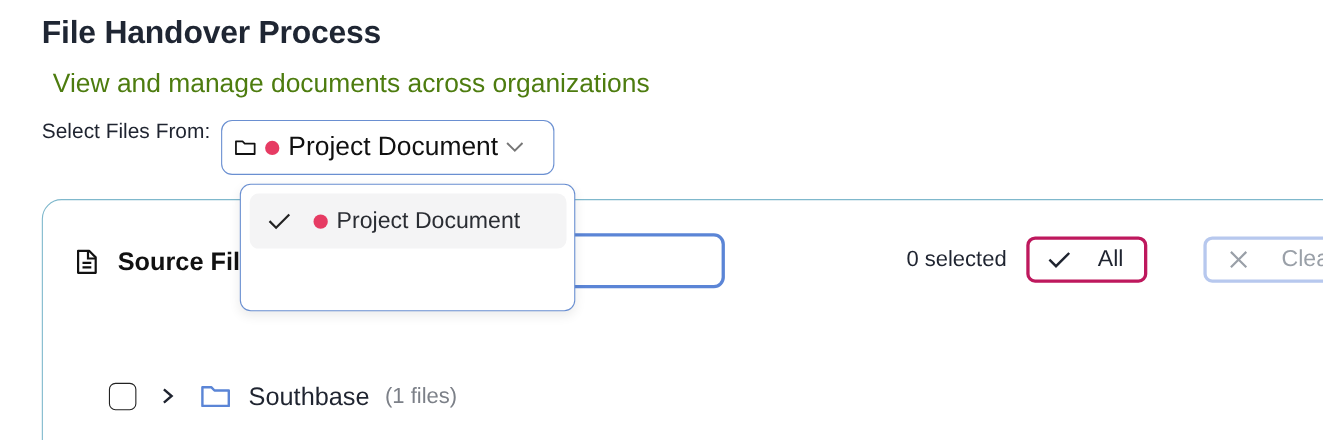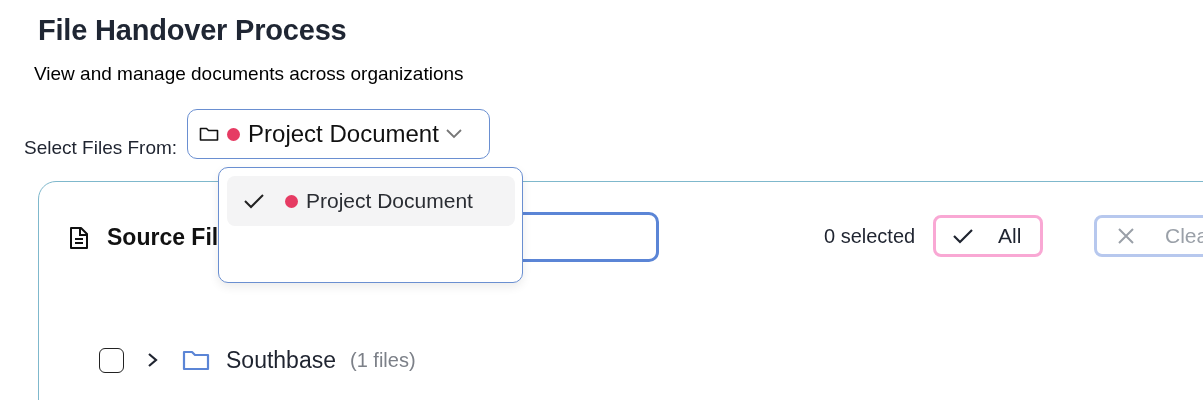--- a/index.html
+++ b/index.html
@@ -1,39 +1,39 @@
 <!DOCTYPE html>
 <html><head>
   <meta charset="utf-8">
   <style>
     * { box-sizing: border-box; margin: 0; padding: 0; }
     html, body { width: 1203px; height: 400px; overflow: hidden; background: #ffffff; }
     body { font-family: "Liberation Sans", "DejaVu Sans", sans-serif; color: #1f2430; position: relative; }
 
     .page-title { position: absolute; left: 38px; top: 14px; font-size: 29px; font-weight: bold; color: #1f2633; letter-spacing: -0.2px; }
-    .page-subtitle { position: absolute; left: 34px; top: 63px; font-size: 19px; color: #000000; }
+    .page-subtitle { position: absolute; left: 48px; top: 63px; font-size: 24px; color: #4d7c0f; }
 
-    .select-row { position: absolute; left: 24px; top: 109px; height: 50px; display: flex; align-items: flex-end; }
+    .select-row { position: absolute; left: 38px; top: 109px; height: 50px; display: flex; align-items: flex-start; }
     .select-label { font-size: 19px; color: #1f2430; margin-right: 10px; }
     .select-trigger { width: 303px; height: 50px; border: 1px solid #6a8fd1; border-radius: 10px; background: #fff; display: flex; align-items: center; padding-left: 11px; cursor: pointer; }
     .select-trigger .folder-ic { width: 20px; height: 16px; margin-right: 8px; }
     .dot { width: 13px; height: 13px; border-radius: 50%; background: #e63b63; display: inline-block; }
     .select-trigger .dot { margin-right: 8px; }
     .select-value { font-size: 24px; color: #111; white-space: nowrap; }
     .select-trigger .chev { margin-left: 6px; width: 18px; height: 12px; }
 
     .card { position: absolute; left: 38px; top: 181px; width: 1200px; height: 260px; border: 1px solid #7fb8cc; border-radius: 18px; background: #fff; }
     .card-header { position: absolute; left: 30px; top: 42px; display: flex; align-items: center; }
     .doc-ic { width: 20px; height: 24px; margin-right: 18px; }
     .card-title { font-size: 23px; font-weight: bold; color: #111; }
 
     .search-box { position: absolute; left: 430px; top: 30px; width: 190px; height: 50px; border: 3px solid #5b85d6; border-radius: 10px; background: #fff; }
 
     .sel-count { position: absolute; left: 785px; top: 43px; font-size: 20px; color: #1f2430; }
-    .btn-all { position: absolute; left: 894px; top: 33px; width: 110px; height: 42px; border: 3px solid #f9a8d4; border-radius: 8px; background: #fff; display: flex; align-items: center; padding-left: 16px; cursor: pointer; }
+    .btn-all { position: absolute; left: 894px; top: 33px; width: 110px; height: 42px; border: 3px solid #be185d; border-radius: 8px; background: #fff; display: flex; align-items: center; padding-left: 16px; cursor: pointer; }
     .btn-all svg { width: 22px; height: 18px; margin-right: 24px; }
     .btn-all span { font-size: 21px; color: #1f2430; }
     .btn-clear { position: absolute; left: 1015px; top: 33px; width: 134px; height: 42px; border: 3px solid #b7c8ee; border-radius: 8px; background: #fff; display: flex; align-items: center; padding-left: 20px; cursor: pointer; margin-left: 40px; }
     .btn-clear svg { width: 18px; height: 18px; margin-right: 30px; }
     .btn-clear span { font-size: 21px; color: #9aa0a8; }
 
     .card-desc { position: absolute; left: 30px; top: 95px; font-size: 19px; color: #6b6f76; }
 
     .tree-row { position: absolute; left: 60px; top: 163px; display: flex; align-items: center; height: 30px; }
     .checkbox { width: 25px; height: 25px; border: 1.5px solid #222; border-radius: 6px; background: #fff; margin-right: 22px; cursor: pointer; }

